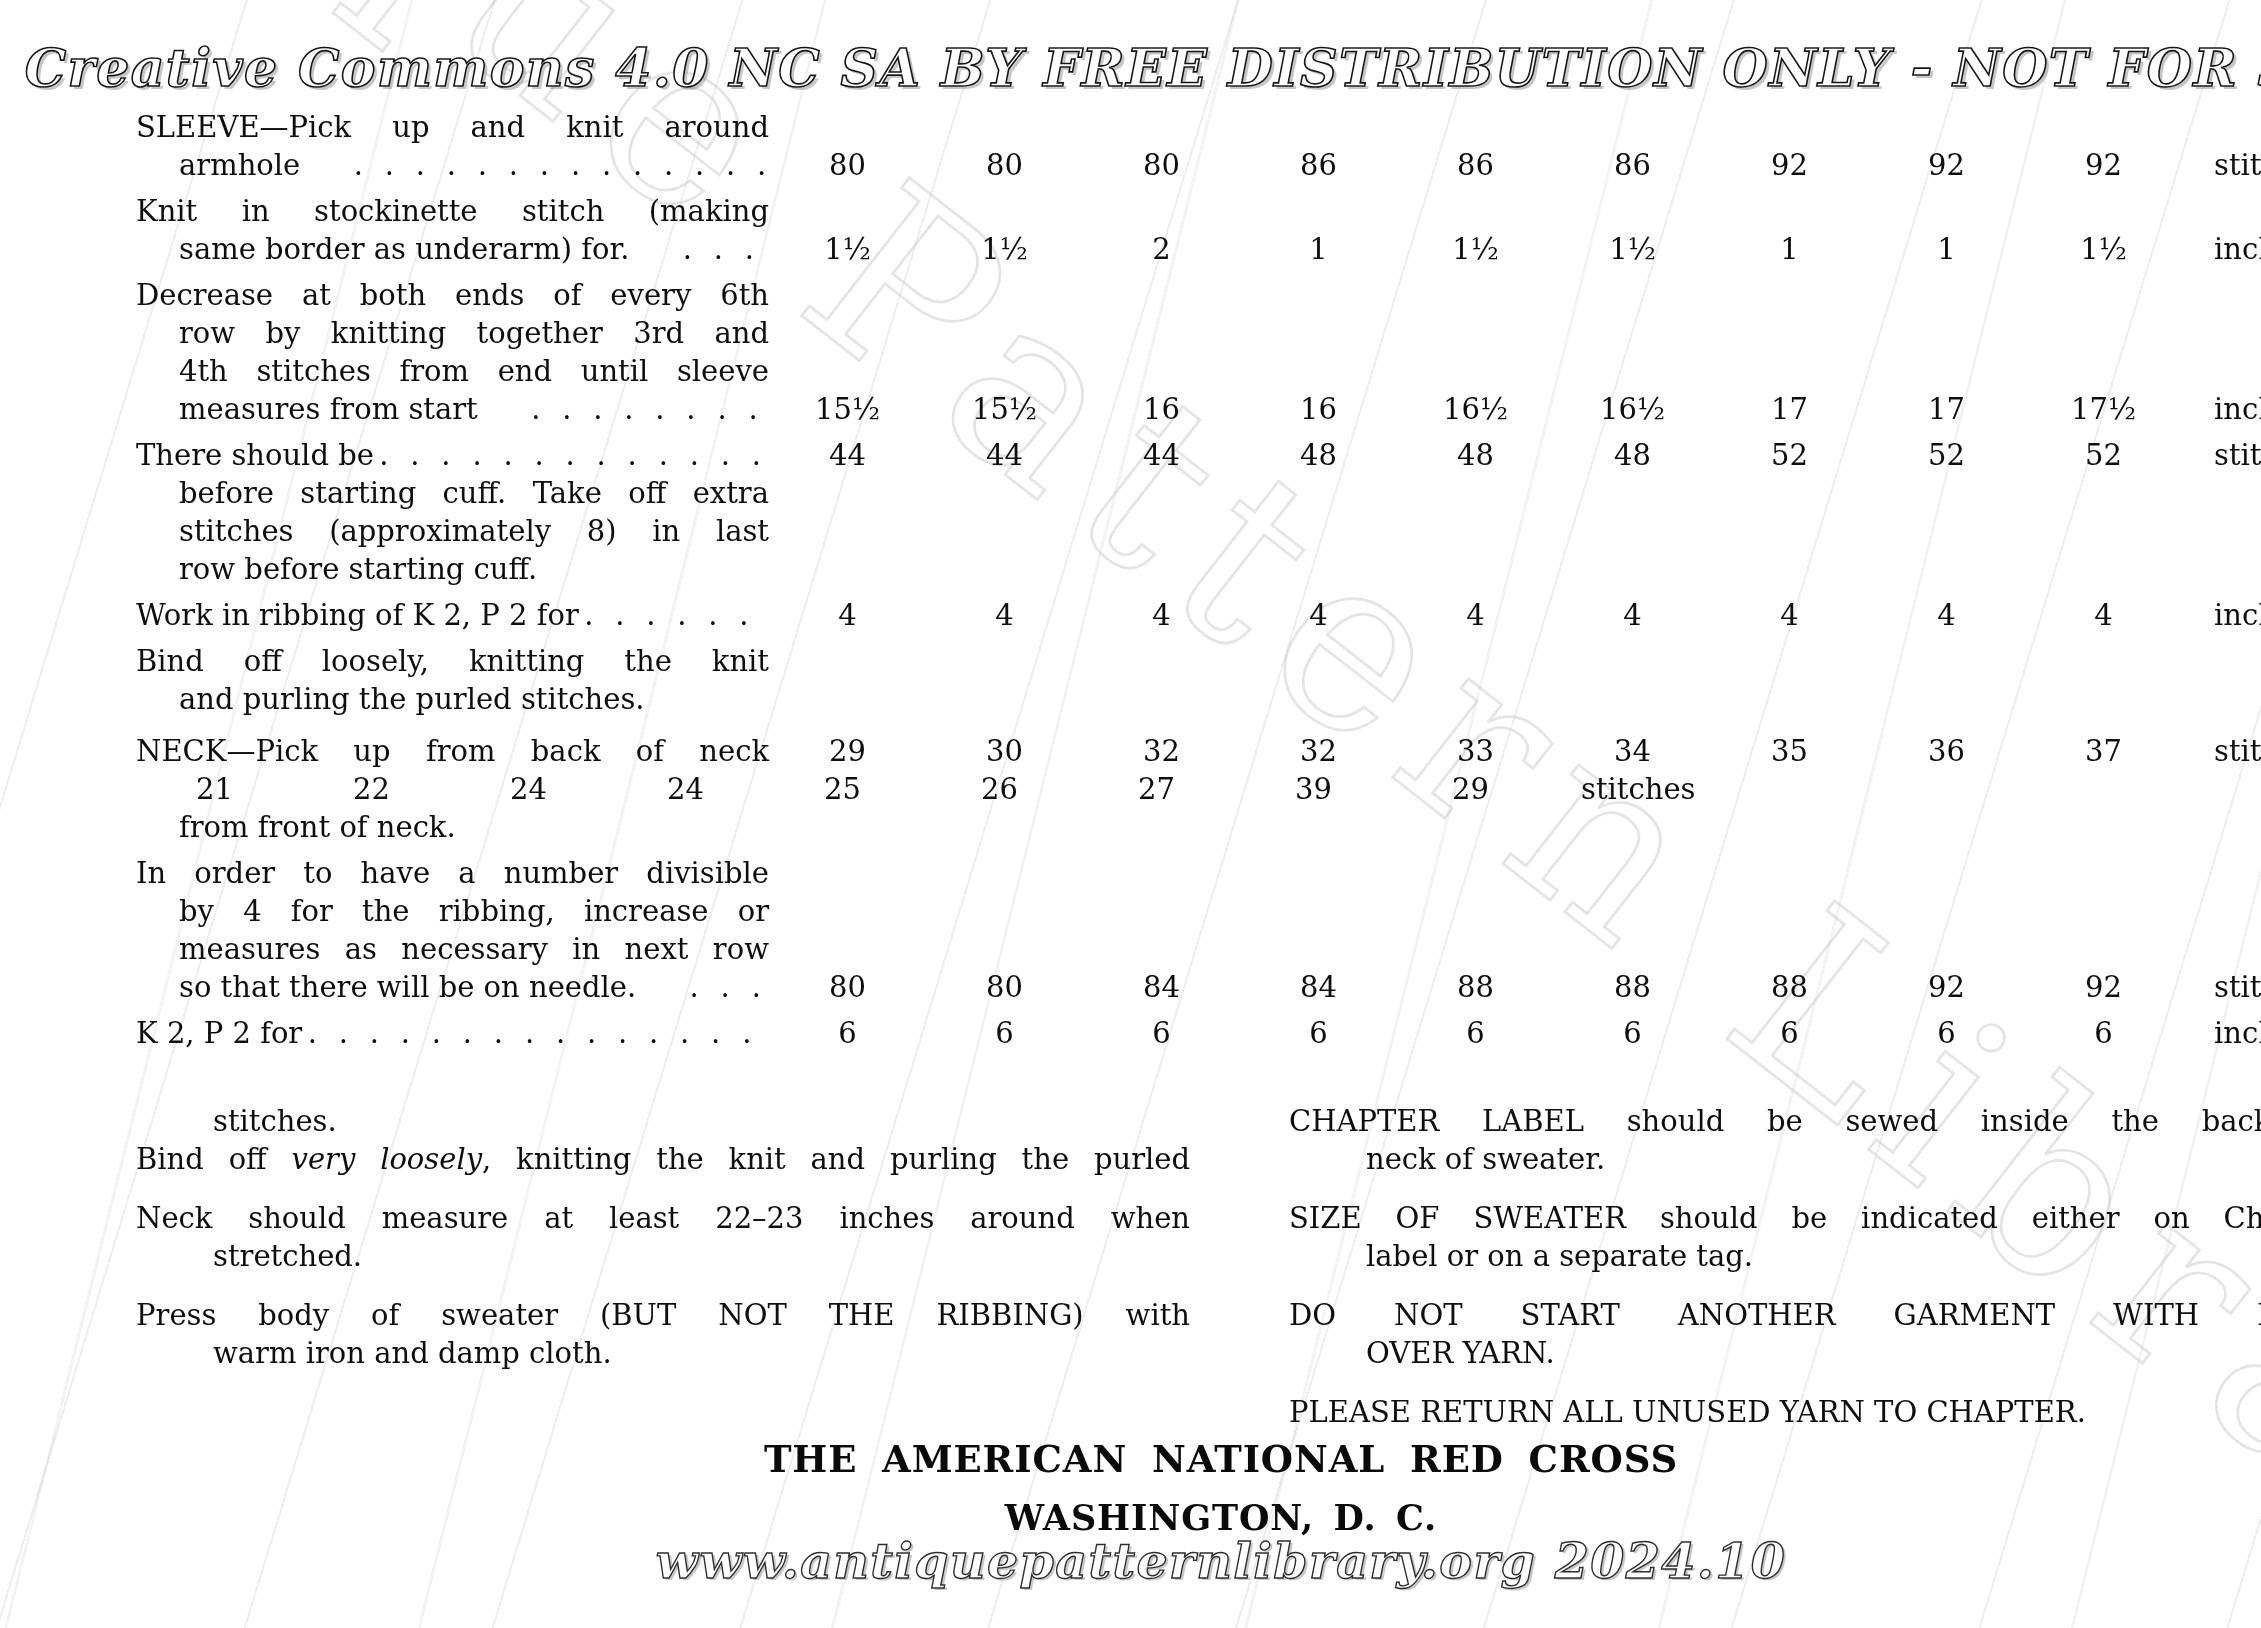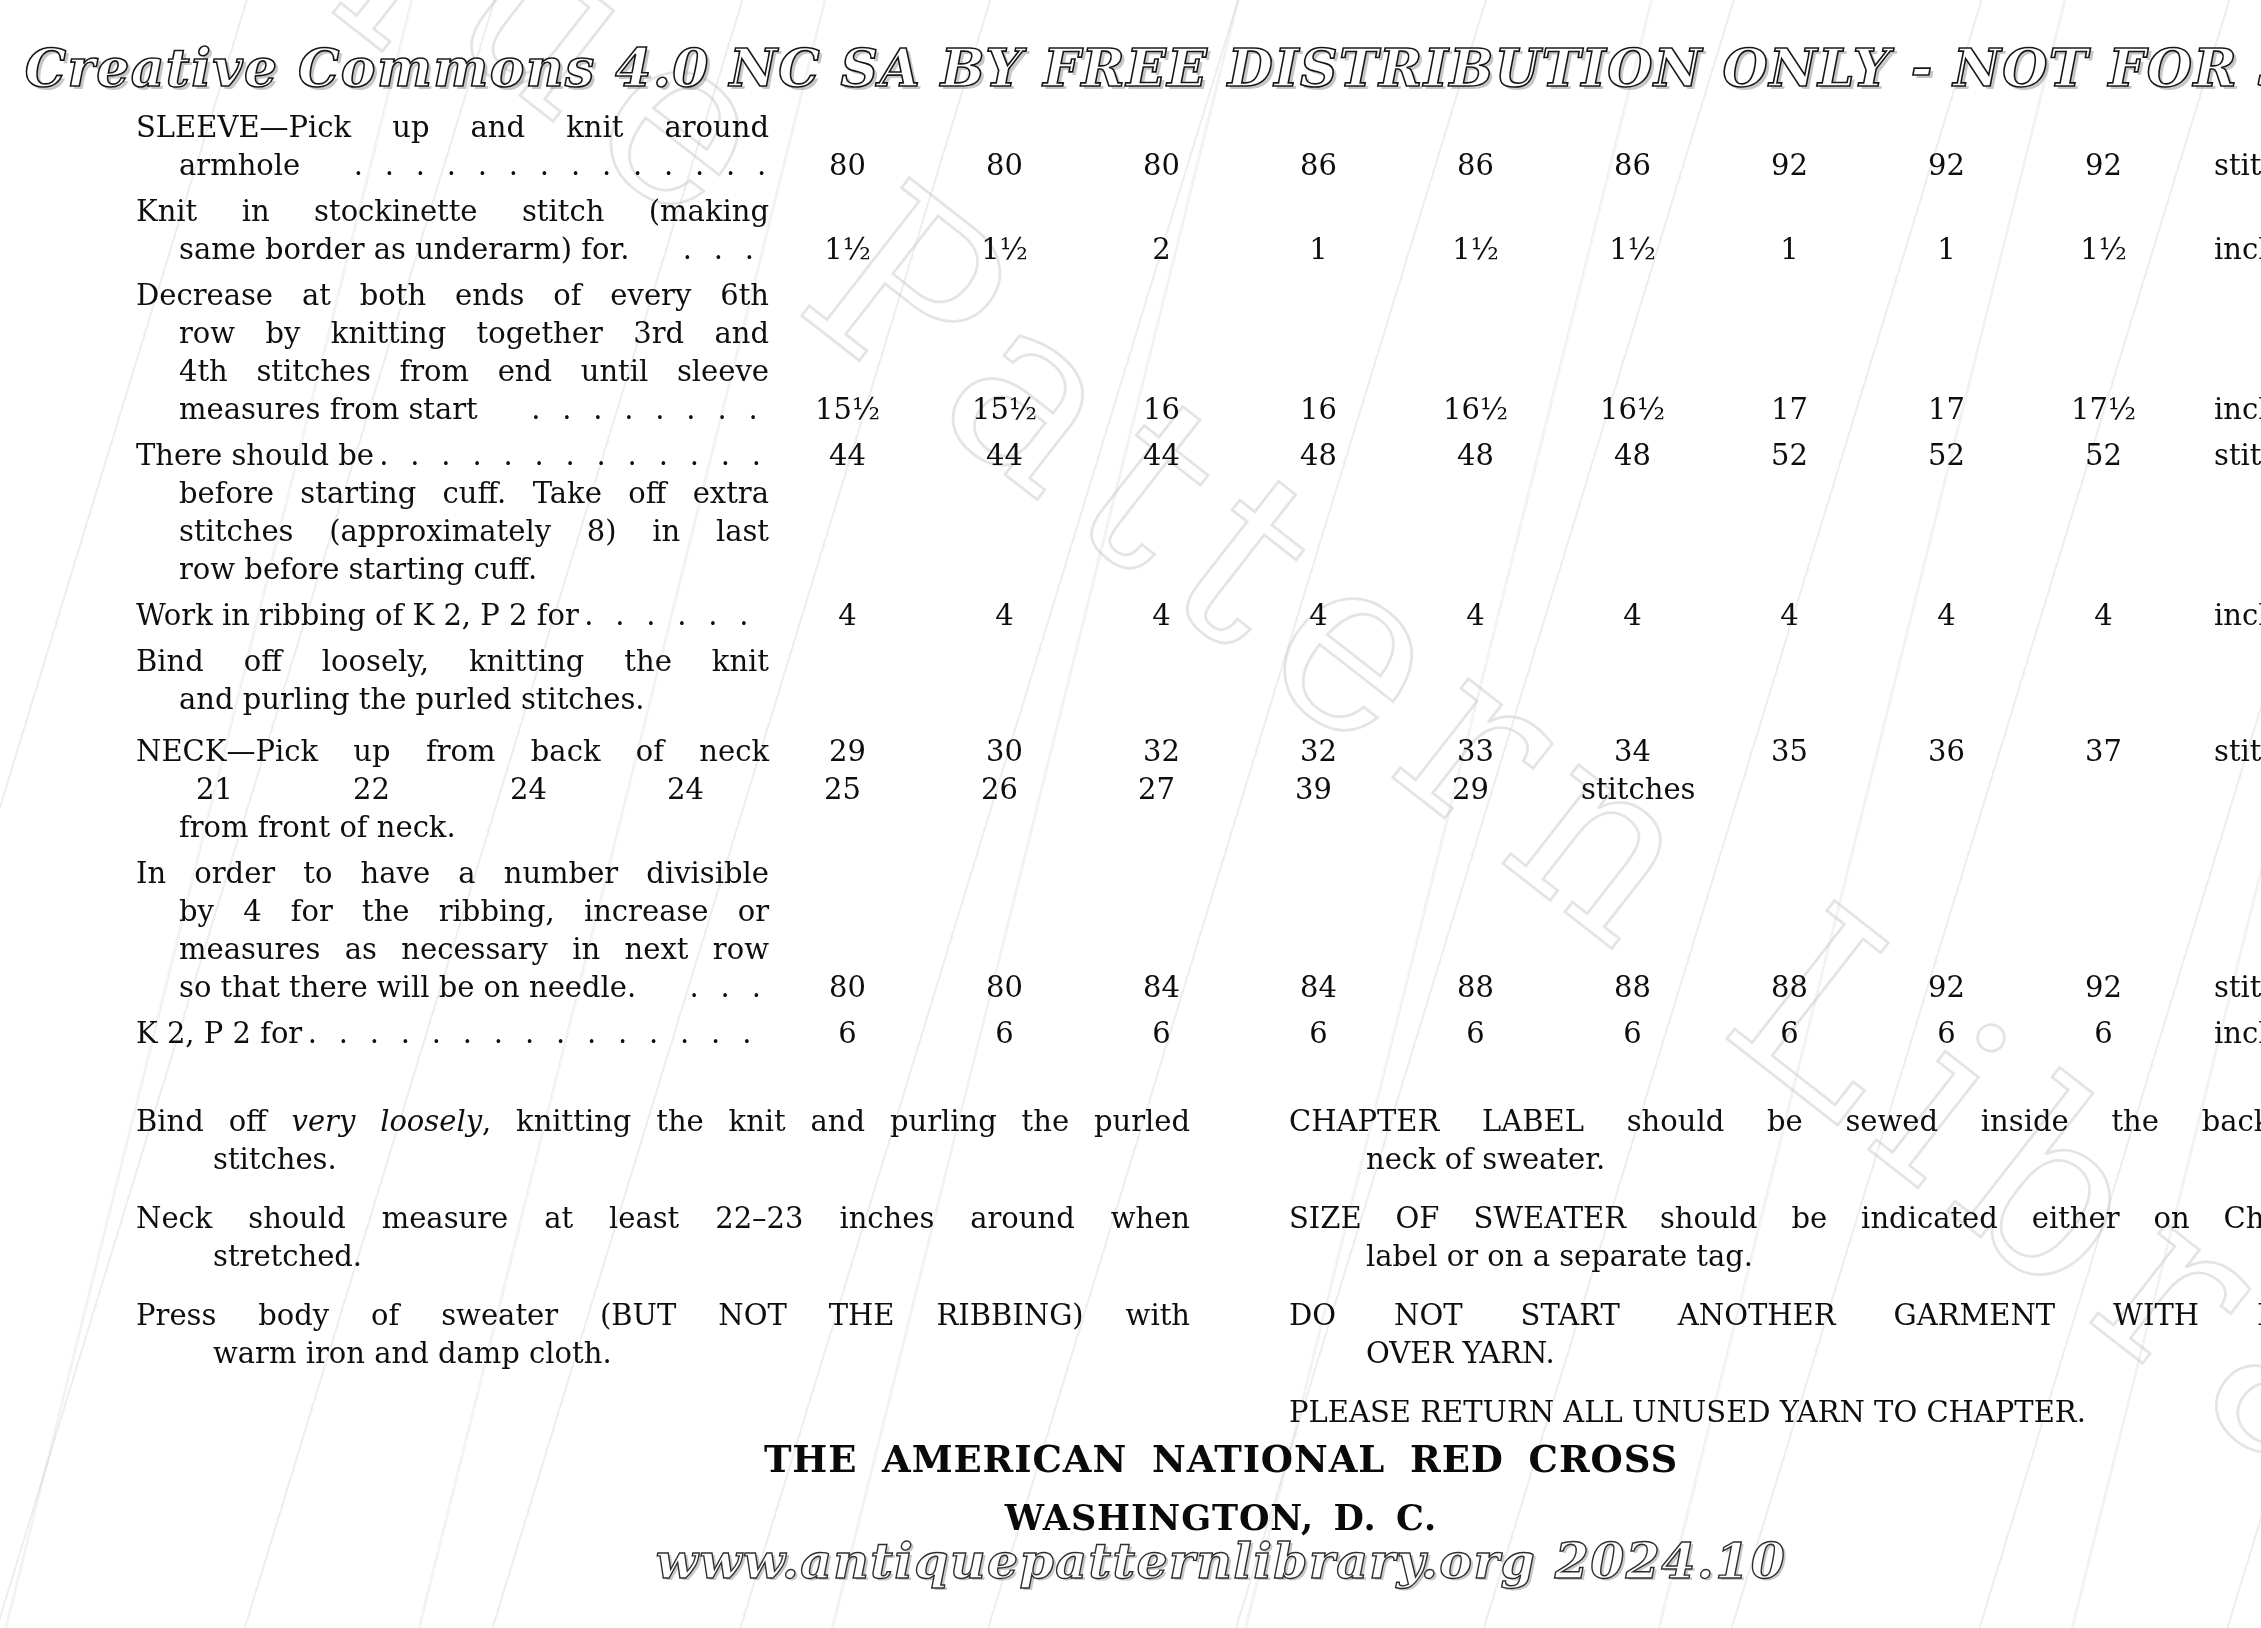--- a/index.html
+++ b/index.html
@@ -461,22 +461,22 @@
           <div class="val">6</div>
           <div class="val">6</div>
           <div class="unit">inches</div>
         </div>
       </div>
     </div>
 
   <div class="notes">
     <div class="col">
         <div class="para">
+          <div class="pline ind"><span>stitches.</span></div>
           <div class="pline fill"><span>Bind off </span><span class="em">very loosely</span><span>, knitting the knit and purling the purled</span></div>
-          <div class="pline ind"><span>stitches.</span></div>
         </div>
         <div class="para">
           <div class="pline fill"><span>Neck should measure at least 22–23 inches around when</span></div>
           <div class="pline ind"><span>stretched.</span></div>
         </div>
         <div class="para">
           <div class="pline fill"><span>Press body of sweater (BUT NOT THE RIBBING) with</span></div>
           <div class="pline ind"><span>warm iron and damp cloth.</span></div>
         </div>
       </div>

